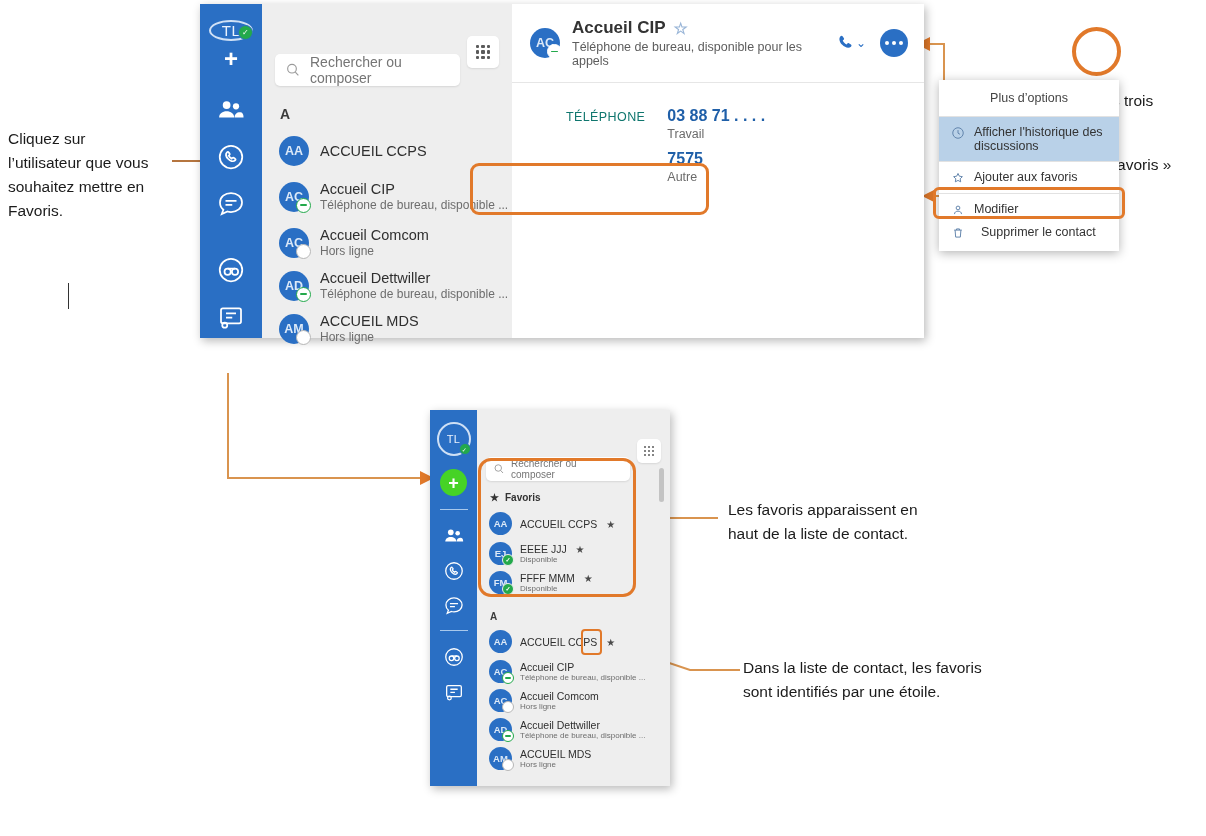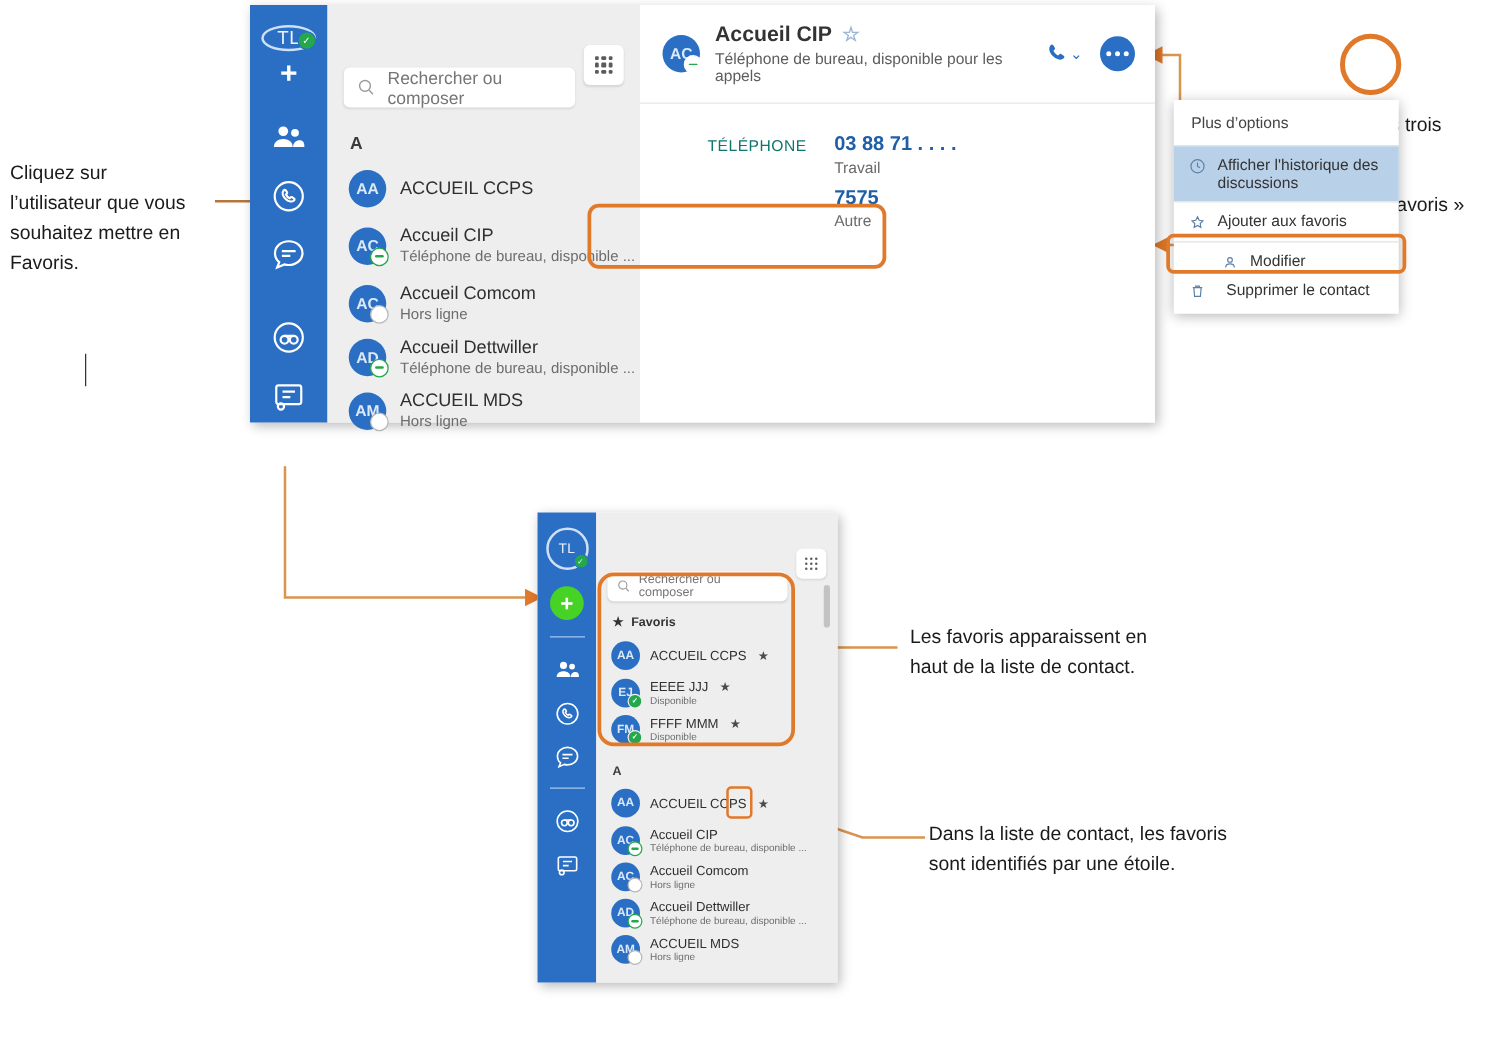--- a/index.html
+++ b/index.html
@@ -126,21 +126,21 @@
            border:4px solid #E1792A;}
 
   .phonerow{display:flex;padding:24px 0 0 54px;gap:22px;font-size:12.5px;}
   .phlabel{color:#0f766e;letter-spacing:.4px;padding-top:3px;}
   .phnum{color:#1f5fa8;font-size:16px;font-weight:bold;}
   .phkind{color:#6b6b6b;font-size:12.5px;margin:2px 0 9px;}
 
   
   .popup{position:absolute;left:739px;top:76px;width:180px;background:#fff;
          box-shadow:0 2px 10px rgba(0,0,0,.30);font-size:12.5px;color:#333;}
-  .popup-title{padding:11px 14px;color:#444;border-bottom:1px solid #e2e2e2;}
+  .popup-title{padding:11px 14px;color:#444;border-bottom:1px solid #e2e2e2;text-align:center;}
   .mi{display:flex;align-items:flex-start;gap:9px;padding:8px 12px;color:#333;}
   .mi svg{width:14px;height:14px;flex:none;stroke:#5b7fa8;margin-top:1px;}
   .mi.sel{background:#b9d1e8;}
   .mi.fav{position:relative;}
   .mi-div{height:1px;background:#e2e2e2;}
   .fav-hl{position:absolute;left:733px;top:183px;width:186px;height:26px;
           border:3px solid #E1792A;border-radius:6px;}
 
   
   .hl-contact{position:absolute;left:270px;top:159px;width:233px;height:46px;
@@ -390,21 +390,21 @@
         <span>Afficher l'historique des discussions</span>
       </div>
       <div class="mi-div"></div>
       <div class="mi fav">
         <svg viewBox="0 0 24 24" fill="none" stroke-width="1.6">
             <path d="M12 4.2l2.3 4.7 5.2.8-3.8 3.7.9 5.2-4.6-2.5-4.6 2.5.9-5.2-3.8-3.7 5.2-.8z"></path>
           </svg>
         <span>Ajouter aux favoris</span>
       </div>
       <div class="mi-div"></div>
-      <div class="mi" style="padding-bottom:4px;margin-left:26px;">
+      <div class="mi" style="padding-bottom:4px;">
         <svg viewBox="0 0 24 24" fill="none" stroke-width="1.6">
             <circle cx="12" cy="8.5" r="3.2"></circle>
             <path d="M6 19c0-3.3 2.7-5 6-5s6 1.7 6 5"></path>
           </svg>
         <span>Modifier</span>
       </div>
       <div class="mi" style="padding-top:4px;padding-bottom:11px;gap:16px;">
         <svg viewBox="0 0 24 24" fill="none" stroke-width="1.6" stroke="#b08a8a">
             <path d="M5.5 7h13M9.5 7V5h5v2M7 7l1 12h8l1-12"></path>
           </svg>

